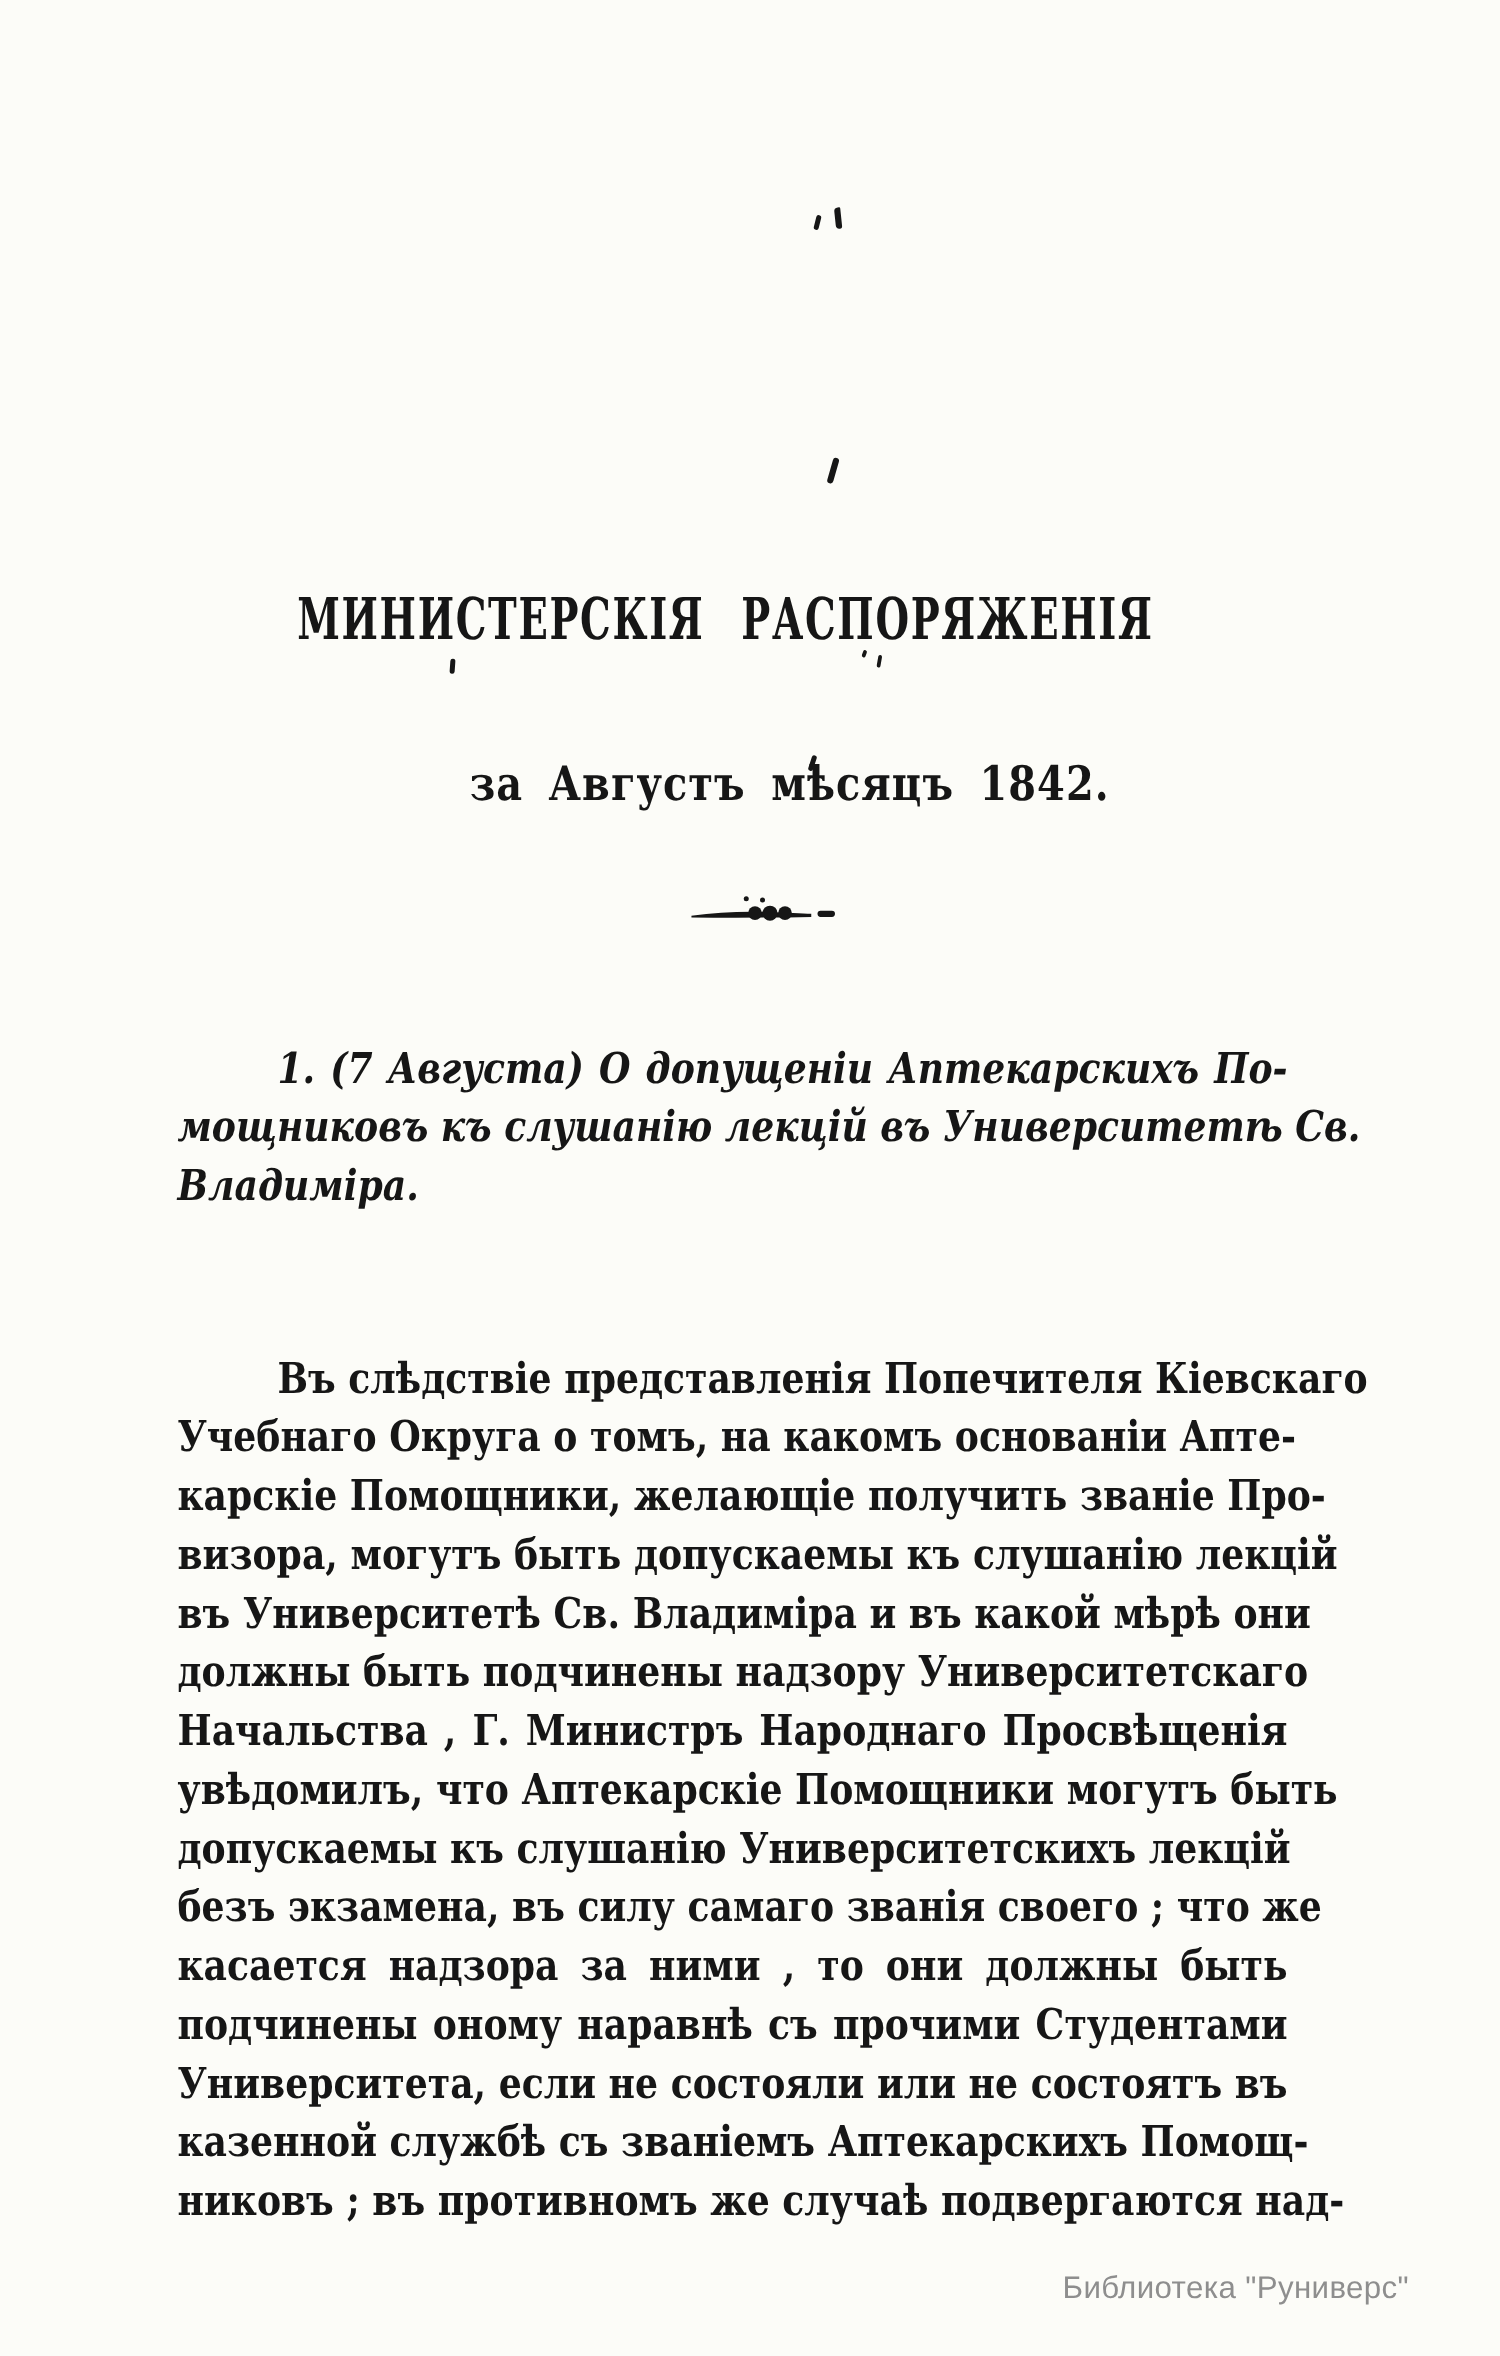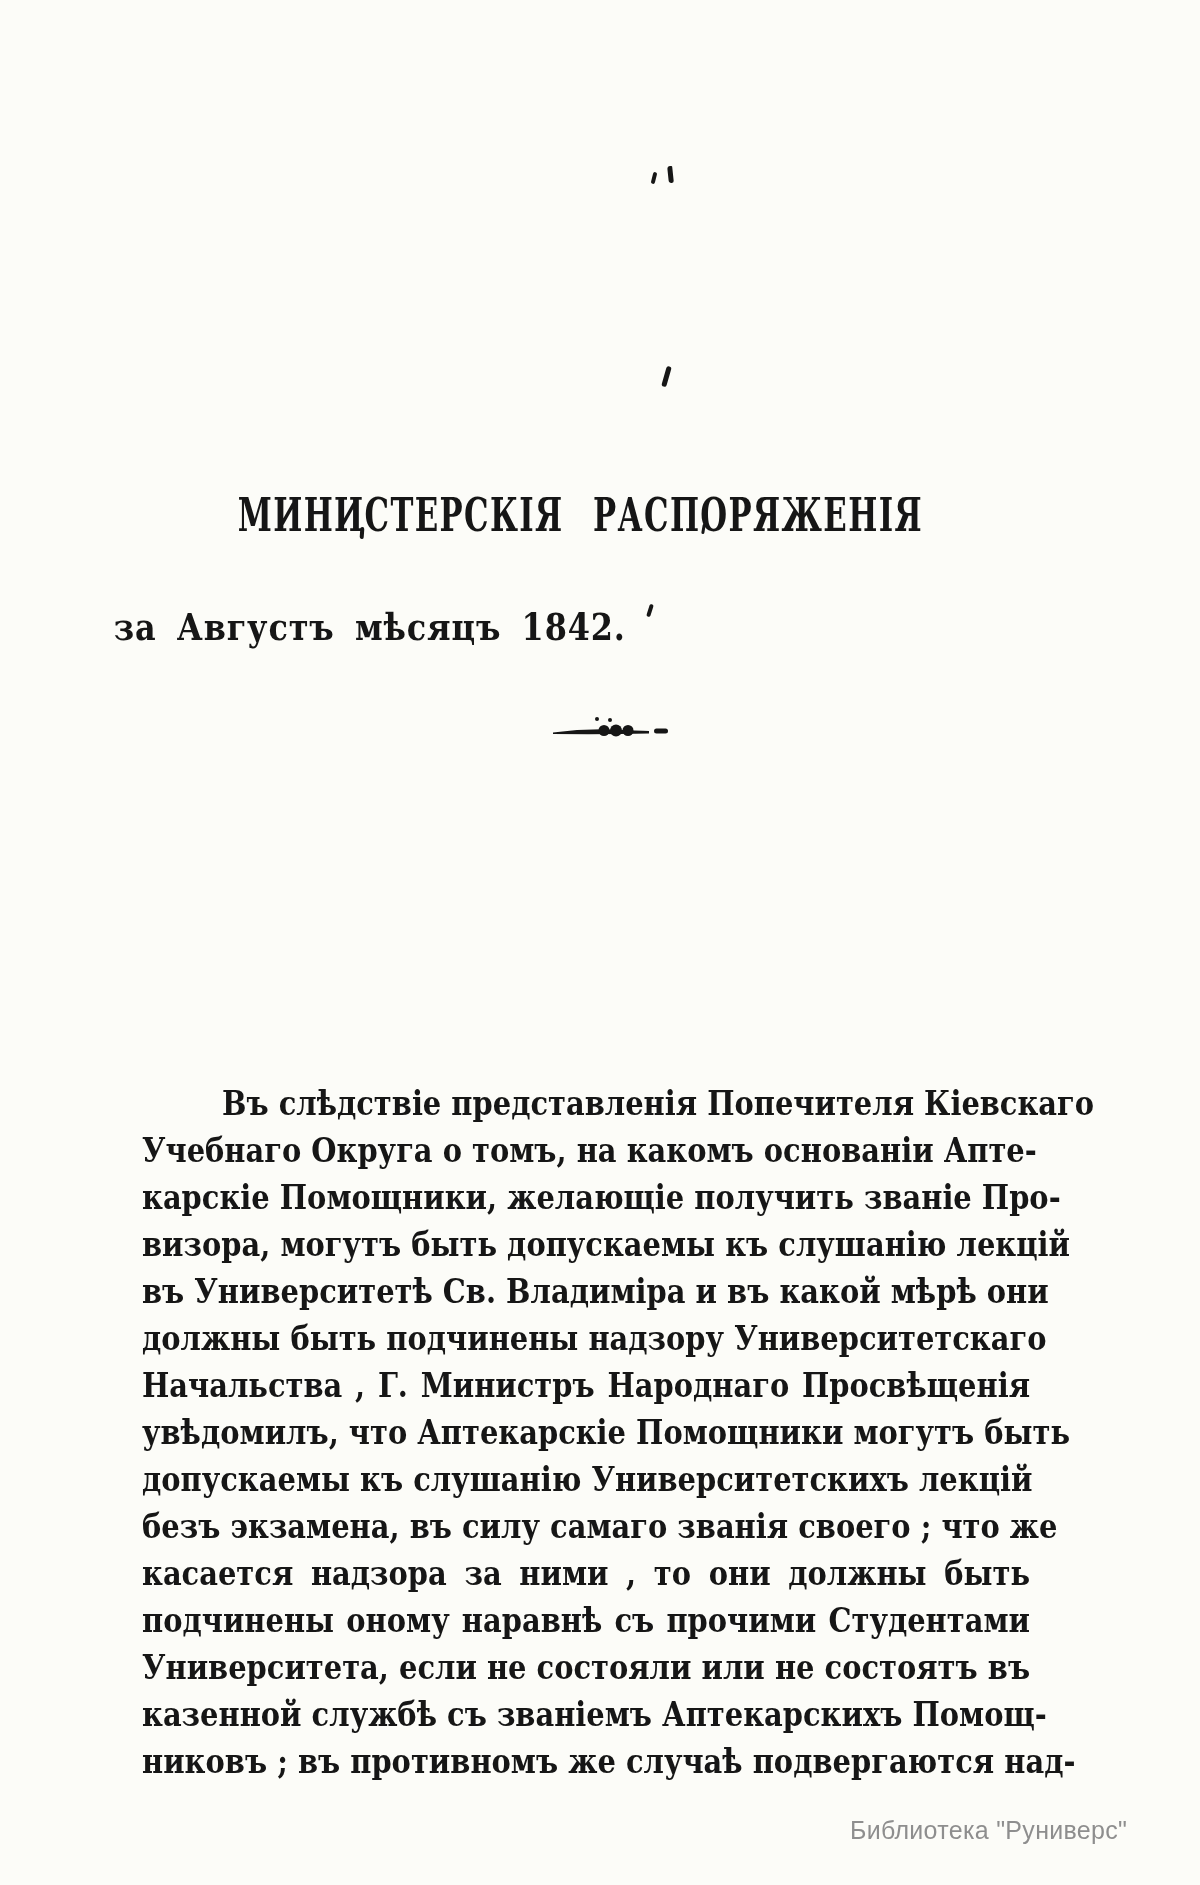--- a/index.html
+++ b/index.html
@@ -8,32 +8,32 @@
     position:relative;
     width:1200px;height:1885px;
     background:#fcfcf8;
     overflow:hidden;
     font-family:"DejaVu Serif", serif;
     color:#161616;
   }
   
   .title-row{
     position:absolute;left:142px;top:468px;width:888px;
-    text-align:right;white-space:nowrap;margin-top:20px;
+    text-align:right;white-space:nowrap;
   }
   .title-row .t{
     display:inline-block;
     font-size:46px;font-weight:bold;
     letter-spacing:2px;word-spacing:26px;
     transform:translateX(-73px) scaleX(0.67);
     transform-origin:50% 50%;
   }
   .subtitle-row{
-    position:absolute;left:144px;top:604px;width:888px;
-    text-align:left;white-space:nowrap;
+    position:absolute;left:128px;top:604px;width:888px;
+    text-align:right;white-space:nowrap;
   }
   .subtitle-row .t{
     display:inline-block;
     font-size:38px;font-weight:bold;
     letter-spacing:1px;word-spacing:10px;
     transform:translateX(-79px) scaleX(0.84);
     transform-origin:50% 50%;
   }
   
   .divider{position:absolute;left:553px;top:712px;width:118px;height:32px;}
@@ -93,20 +93,25 @@
   <svg class="divider" viewBox="0 0 118 32" xmlns="http://www.w3.org/2000/svg" aria-hidden="true">
     <circle cx="44" cy="7" r="2" fill="#161616"></circle>
     <circle cx="57" cy="8" r="2" fill="#161616"></circle>
     <path d="M0 20.5 Q 30 16.5 60 17.5 Q 85 18.5 96 19 L 96 21.5 Q 55 22.5 0 22 Z" fill="#161616"></path>
     <circle cx="51" cy="18.5" r="5.5" fill="#161616"></circle>
     <circle cx="63" cy="18.5" r="6" fill="#161616"></circle>
     <circle cx="75" cy="18.5" r="5.5" fill="#161616"></circle>
     <rect x="101" y="16.5" width="14" height="5" rx="2.5" fill="#161616"></rect>
   </svg>
 
+  <div class="heading-block">
+    <div class="tline italic indent">1. (7 Августа) О допущеніи Аптекарскихъ По-</div>
+    <div class="tline italic">мощниковъ къ слушанію лекцій въ Университетѣ Св.</div>
+    <div class="tline italic short">Владиміра.</div>
+  </div>
 
   <div class="body-block">
     <div class="tline indent">Въ слѣдствіе представленія Попечителя Кіевскаго</div>
     <div class="tline">Учебнаго Округа о томъ, на какомъ основаніи Апте-</div>
     <div class="tline">карскіе Помощники, желающіе получить званіе Про-</div>
     <div class="tline">визора, могутъ быть допускаемы къ слушанію лекцій</div>
     <div class="tline">въ Университетѣ Св. Владиміра и въ какой мѣрѣ они</div>
     <div class="tline">должны быть подчинены надзору Университетскаго</div>
     <div class="tline">Начальства , Г. Министръ Народнаго Просвѣщенія</div>
     <div class="tline">увѣдомилъ, что Аптекарскіе Помощники могутъ быть</div>

